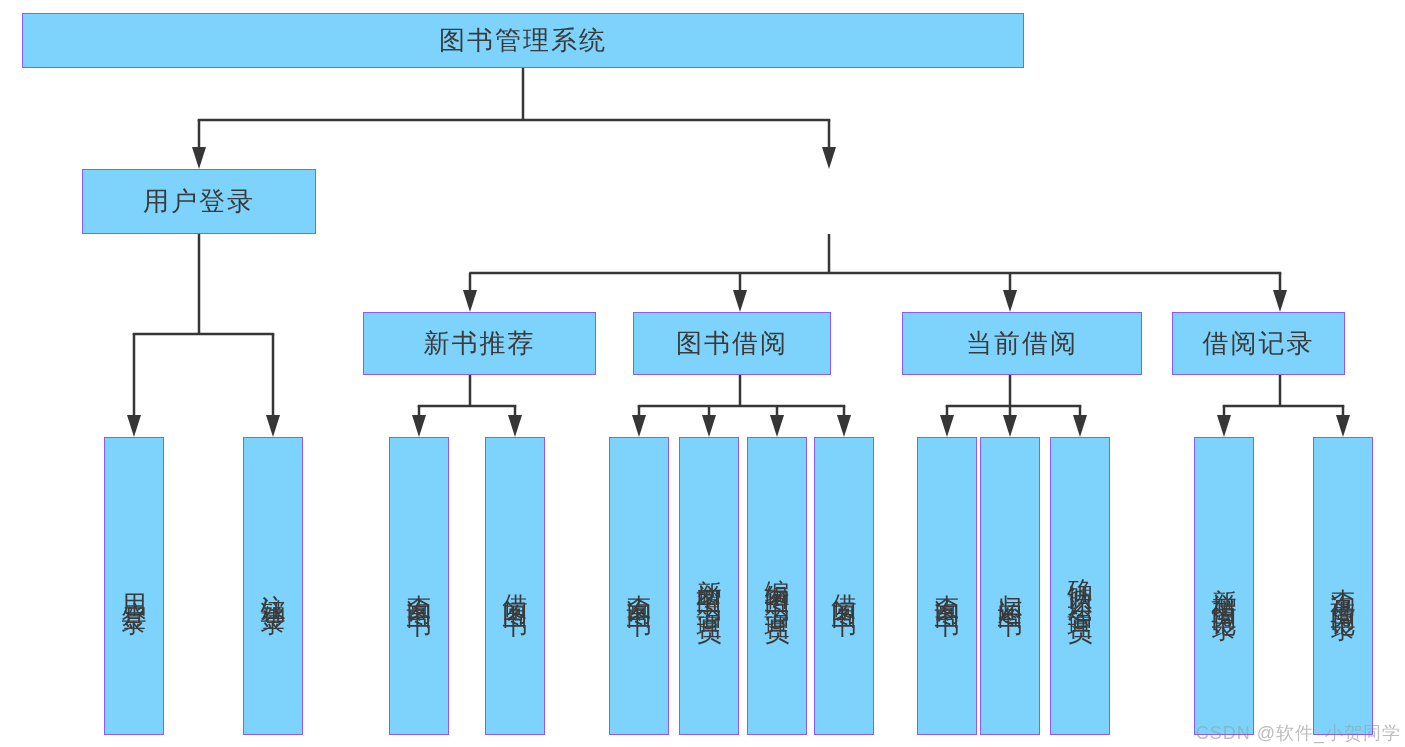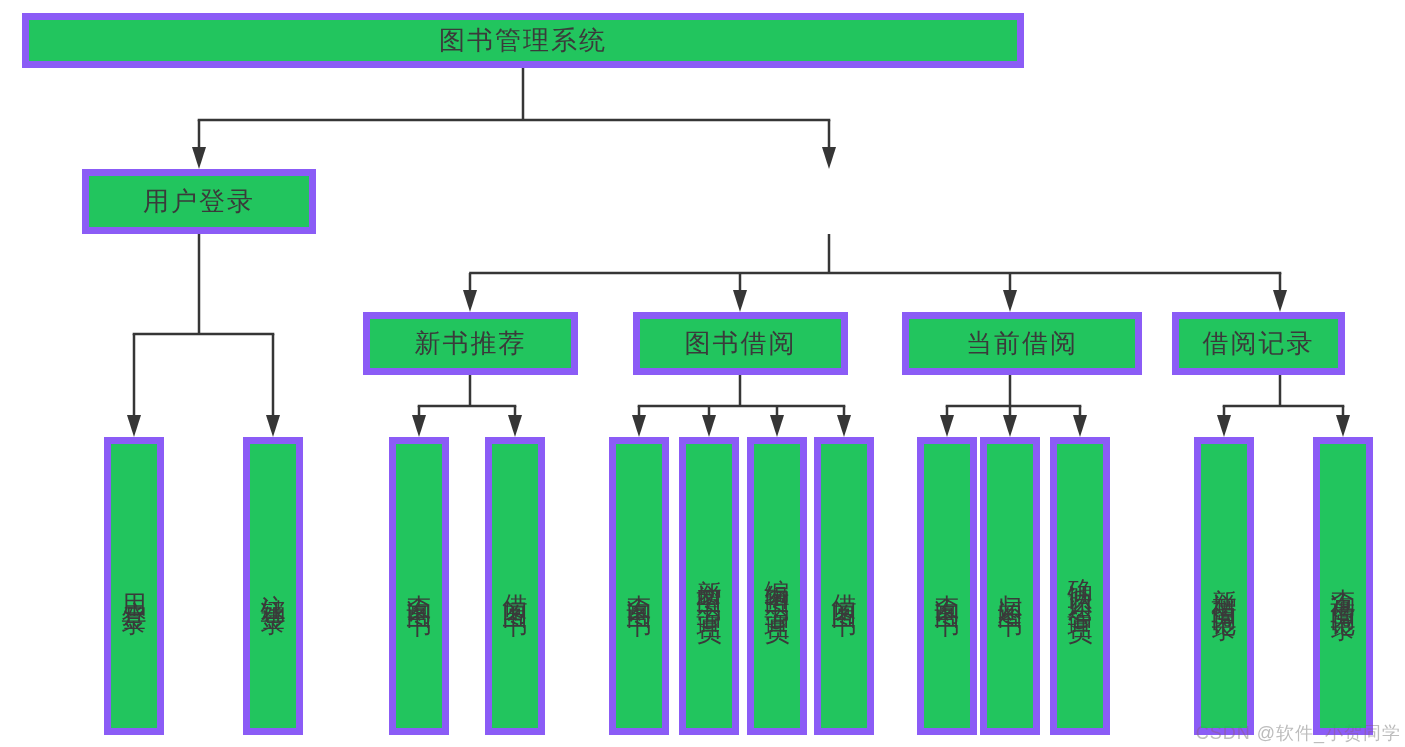--- a/index.html
+++ b/index.html
@@ -8,22 +8,22 @@
     position: relative;
     width: 1405px;
     height: 747px;
     background: #ffffff;
     overflow: hidden;
     font-family: "Liberation Sans", "DejaVu Sans", sans-serif;
   }
   .connectors { position: absolute; left: 0; top: 0; }
   .node {
     position: absolute;
-    border: 7px solid #8b5cf6;
-    background: #22c55e;
+    border: 1px solid #8b5cf6;
+    background: #7dd3fc;
     display: flex;
     align-items: center;
     justify-content: center;
     color: #3a3a3a;
     text-align: center;
   }
   .node.h { font-size: 26px; letter-spacing: 2px; white-space: nowrap; }
   .node.v {
     writing-mode: vertical-rl;
     text-orientation: mixed;
@@ -106,22 +106,22 @@
     <line x1="1224" y1="406" x2="1224" y2="417"></line>
     <polygon points="1217,415 1231,415 1224,437" stroke="none"></polygon>
     <line x1="1343" y1="406" x2="1343" y2="417"></line>
     <polygon points="1336,415 1350,415 1343,437" stroke="none"></polygon>
   </svg>
 
   <div class="node h" style="left:22px; top:13px; width:1002px; height:55px">图书管理系统</div>
 
   <div class="node h" style="left:82px; top:169px; width:234px; height:65px">用户登录</div>
 
-  <div class="node h" style="left:363px; top:312px; width:215px; height:63px">新书推荐</div>
-  <div class="node h" style="left:633px; top:312px; width:215px; height:63px">图书借阅</div>
+  <div class="node h" style="left:363px; top:312px; width:233px; height:63px">新书推荐</div>
+  <div class="node h" style="left:633px; top:312px; width:198px; height:63px">图书借阅</div>
   <div class="node h" style="left:902px; top:312px; width:240px; height:63px">当前借阅</div>
   <div class="node h" style="left:1172px; top:312px; width:173px; height:63px">借阅记录</div>
 
   <div class="node v" style="left:104px; top:437px; width:60px; height:298px">用户登录</div>
   <div class="node v" style="left:243px; top:437px; width:60px; height:298px">注销登录</div>
 
   <div class="node v" style="left:389px; top:437px; width:60px; height:298px">查询图书</div>
   <div class="node v" style="left:485px; top:437px; width:60px; height:298px">借阅图书</div>
 
   <div class="node v" style="left:609px; top:437px; width:60px; height:298px">查询图书</div>

